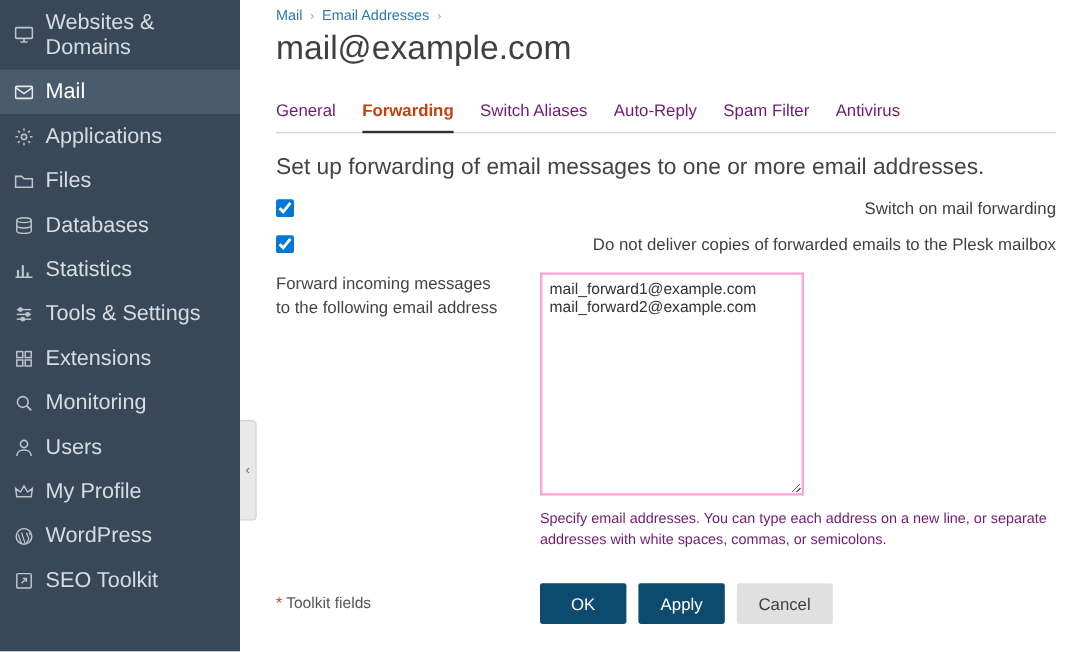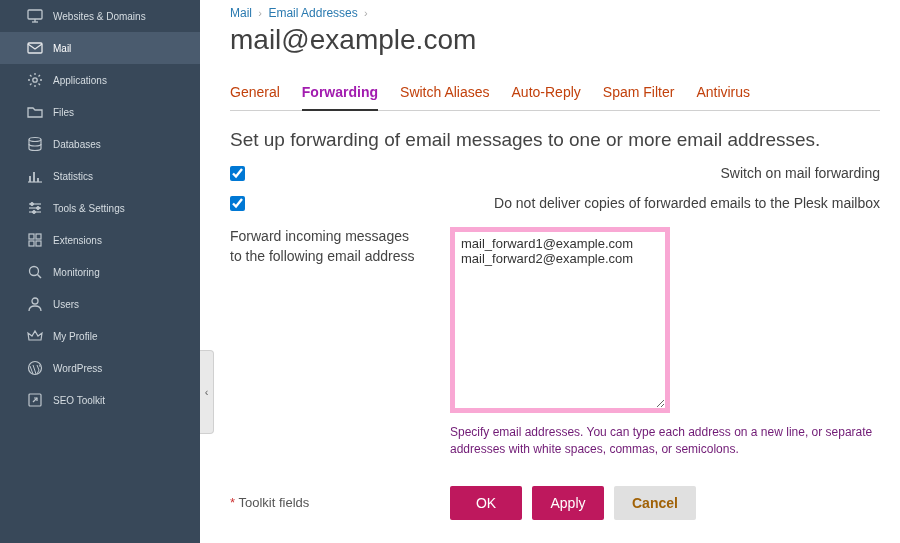--- a/index.html
+++ b/index.html
@@ -14,24 +14,24 @@
       display: flex;
     }
     .sidebar {
       width: 200px;
       background: #384859;
       flex-shrink: 0;
     }
     .sidebar-item {
       display: flex;
       align-items: center;
-      padding: 8px 27px;
+      padding: 8px 12px;
       color: #d6dde2;
       cursor: pointer;
-      font-size: 10px;
+      font-size: 18px;
       gap: 10px;
     }
     .sidebar-item.active {
       background: #4a5b6e;
       color: #fff;
     }
     .sidebar-icon {
       width: 16px;
       height: 16px;
       display: inline-flex;
@@ -79,27 +79,27 @@
     }
     .tabs {
       border-bottom: 1px solid #d0d0d0;
       margin-bottom: 18px;
       display: flex;
       gap: 22px;
     }
     .tab {
       padding: 6px 0 10px 0;
       cursor: pointer;
-      color: #c2410c;
+      color: #701a75;
       font-size: 14px;
       position: relative;
     }
     .tab.active {
       font-weight: 600;
-      color: #a21caf;
+      color: #c2410c;
     }
     .tab.active::after {
       content: "";
       position: absolute;
       bottom: -1px;
       left: 0;
       right: 0;
       height: 2px;
       background: #333;
     }
@@ -127,21 +127,21 @@
     }
     .form-label {
       width: 200px;
       font-size: 14px;
       color: #444;
       line-height: 1.4;
     }
     .form-field textarea {
       width: 220px;
       height: 186px;
-      border: 5px solid #f9a8d4;
+      border: 2px solid #f9a8d4;
       padding: 4px 6px;
       font-family: inherit;
       font-size: 13px;
       resize: both;
       color: #333;
     }
     .hint {
       font-size: 12px;
       color: #701a75;
       width: 430px;
@@ -163,22 +163,22 @@
     .buttons { display: flex; gap: 10px; }
     .btn {
       min-width: 72px;
       height: 34px;
       border: none;
       border-radius: 2px;
       font-size: 14px;
       cursor: pointer;
       padding: 0 18px;
     }
-    .btn-primary { background: #be185d; color: #fff; }
-    .btn-default { background: #e0e0e0; color: #a16207; font-weight: bold; }
+    .btn-primary { background: #0c4a6e; color: #fff; }
+    .btn-default { background: #e0e0e0; color: #404040; }
   </style>
 </head>
 <body>
 
 <div class="sidebar">
   <div class="sidebar-item">
     <span class="sidebar-icon">
       <svg viewBox="0 0 16 16">
           <rect x="1" y="2" width="14" height="9" rx="1" fill="none" stroke-width="1.3"></rect>
           <line x1="5" y1="14" x2="11" y2="14" stroke-width="1.3"></line>

